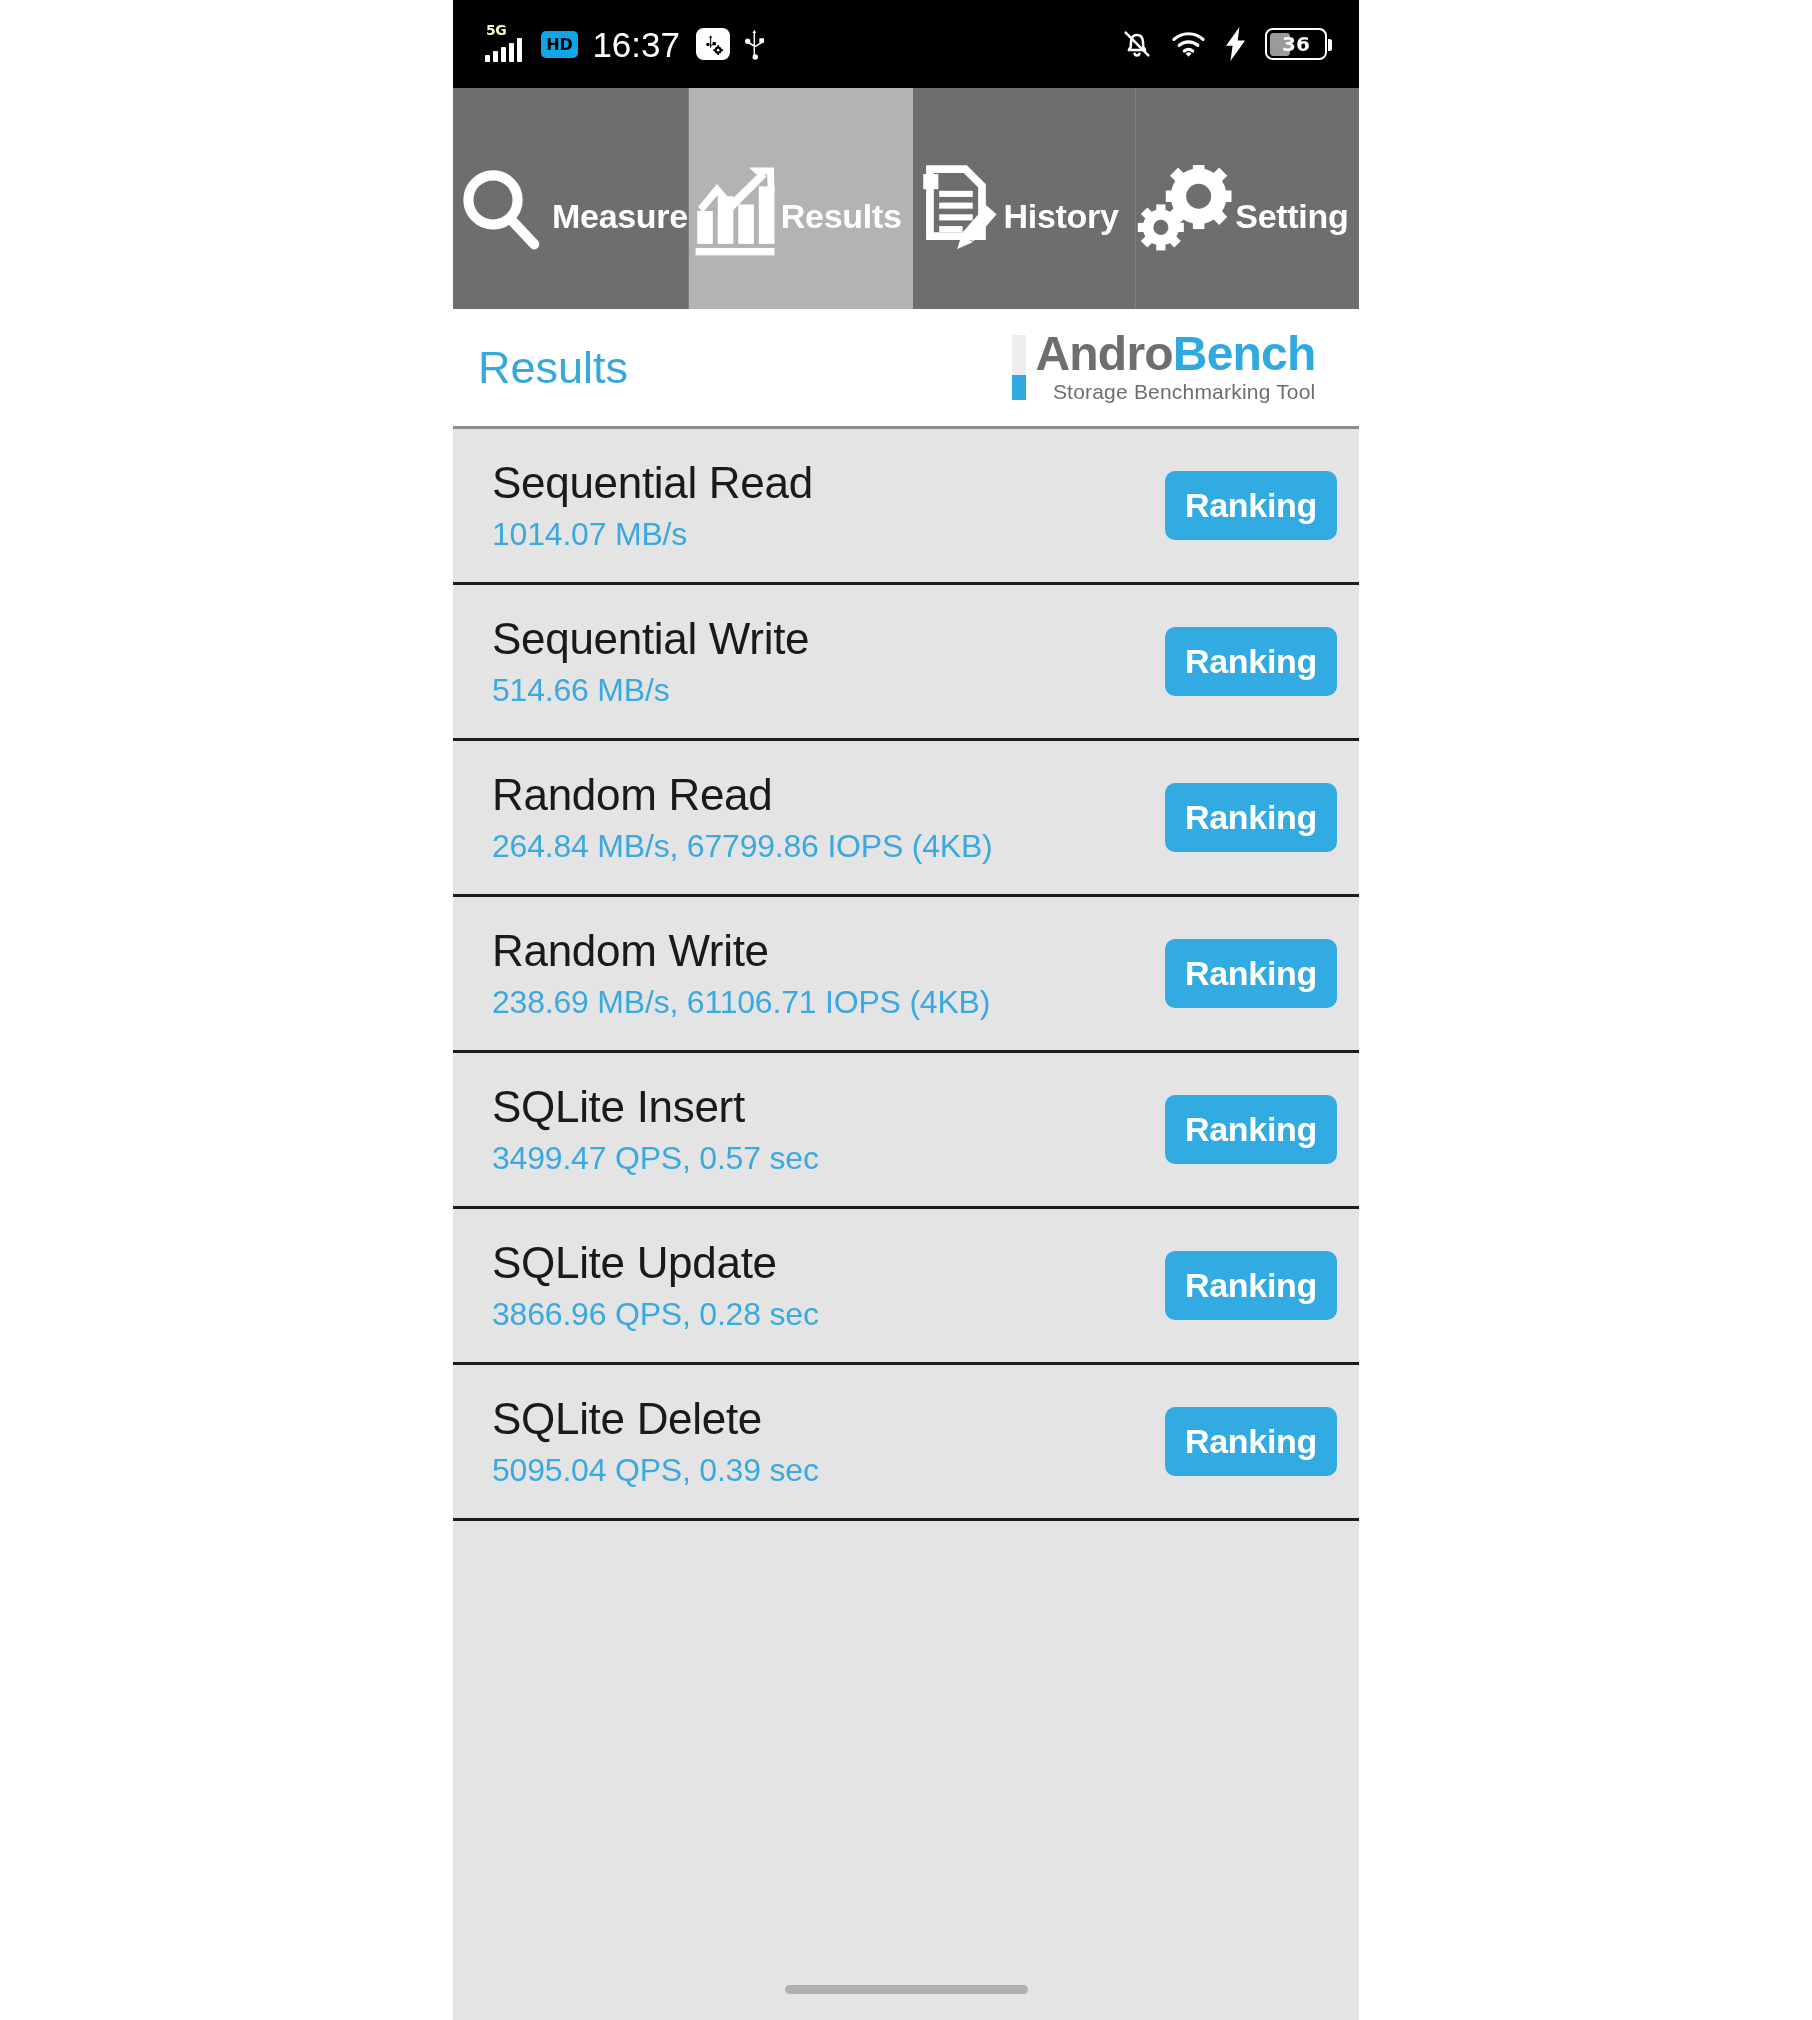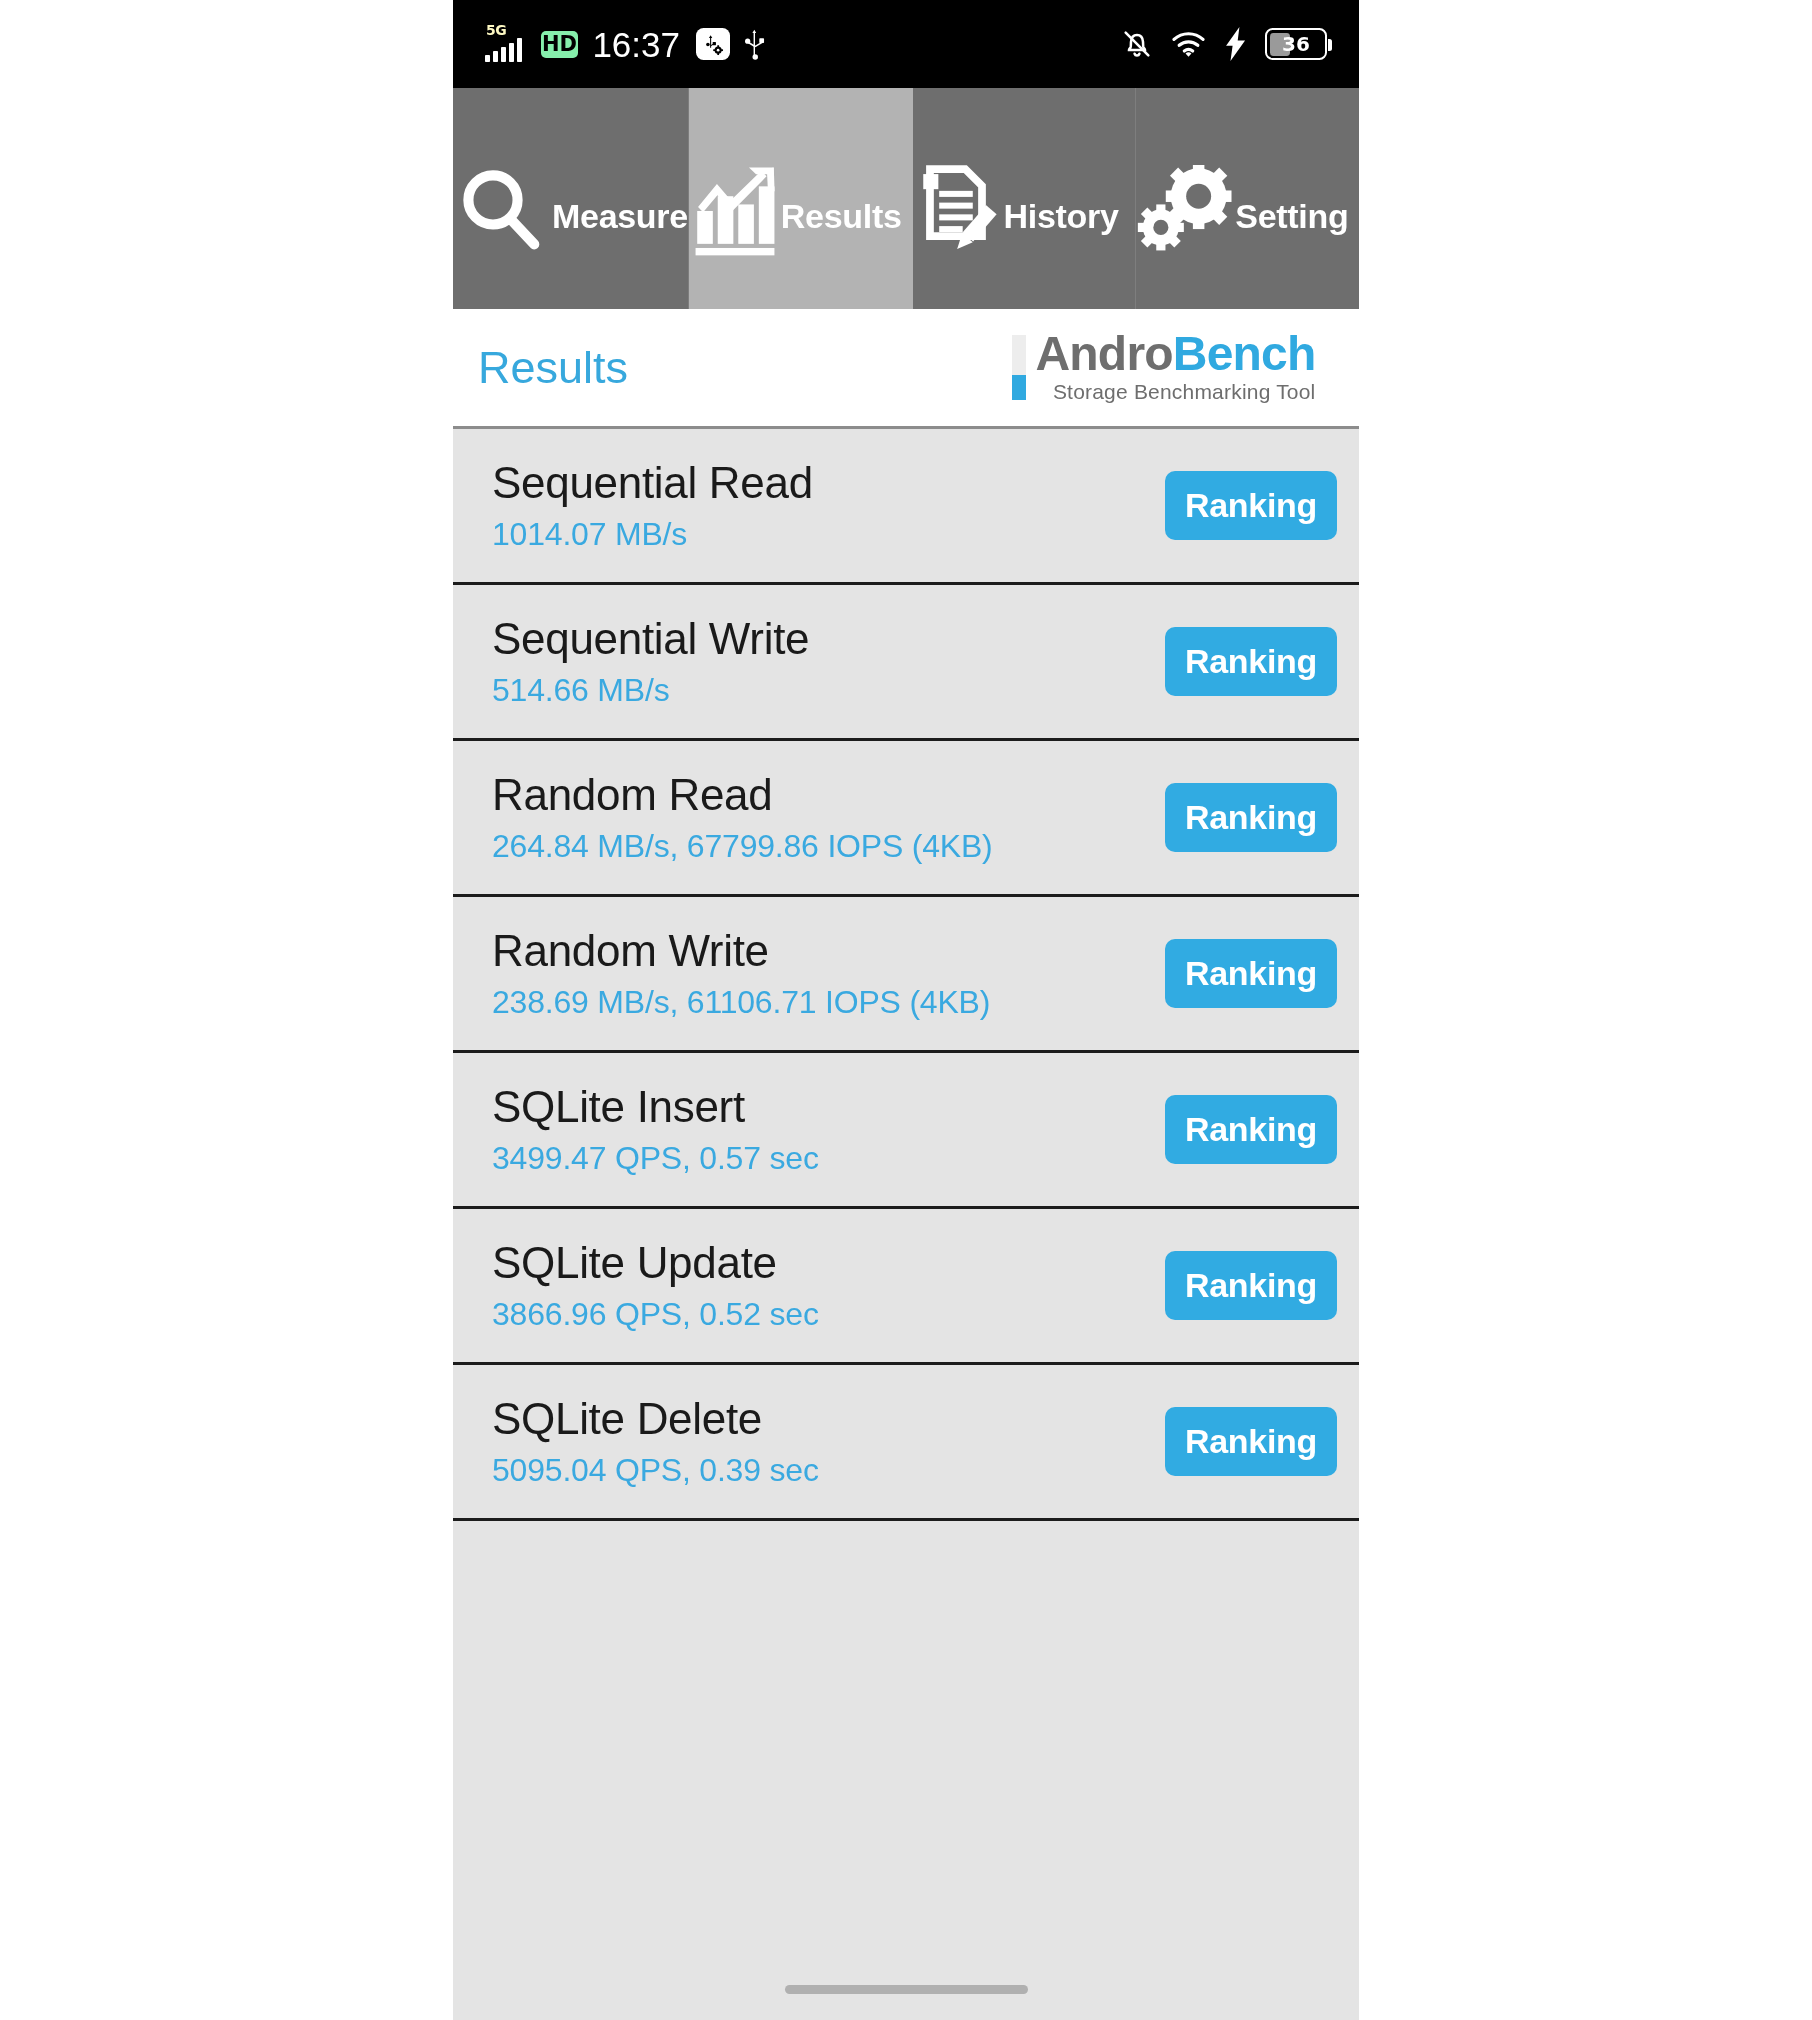--- a/index.html
+++ b/index.html
@@ -47,23 +47,23 @@
   .sig .bars { position:absolute; left:0; bottom:1.7px; display:flex; align-items:flex-end; gap:2.9px; }
   .sig .bars i { display:block; width:5px; background:#fff; border-radius:0.8px; }
   .sig .bars i:nth-child(1){ height:6.7px; }
   .sig .bars i:nth-child(2){ height:11px; }
   .sig .bars i:nth-child(3){ height:15px; }
   .sig .bars i:nth-child(4){ height:19.3px; }
   .sig .bars i:nth-child(5){ height:23.5px; }
 
   .hd-badge {
     width:37px; height:27px;
-    background:#86efac; color:#000;
+    background:#0ea5e9; color:#000;
     border-radius:5px;
-    font-size:21px; font-weight:800;
+    font-size:16px; font-weight:800;
     display:flex; align-items:center; justify-content:center;
     letter-spacing:0px;
     font-family:"DejaVu Sans", sans-serif;
   }
   .sb-clock {
     color:#fff; font-size:35px; font-weight:400;
     letter-spacing:0px; line-height:1;
     font-family:"Liberation Sans", sans-serif;
     margin:0 5px 0 3.4px;
   }
@@ -471,21 +471,21 @@
         <span class="row-text">
           <span class="row-title">SQLite Insert</span>
           <span class="row-value">3499.47 QPS, 0.57 sec</span>
         </span>
         <button class="rank-btn">Ranking</button>
       </div>
 
       <div class="row">
         <span class="row-text">
           <span class="row-title">SQLite Update</span>
-          <span class="row-value">3866.96 QPS, 0.52 sec</span>
+          <span class="row-value">3866.96 QPS, 0.28 sec</span>
         </span>
         <button class="rank-btn">Ranking</button>
       </div>
 
       <div class="row">
         <span class="row-text">
           <span class="row-title">SQLite Delete</span>
           <span class="row-value">5095.04 QPS, 0.39 sec</span>
         </span>
         <button class="rank-btn">Ranking</button>

